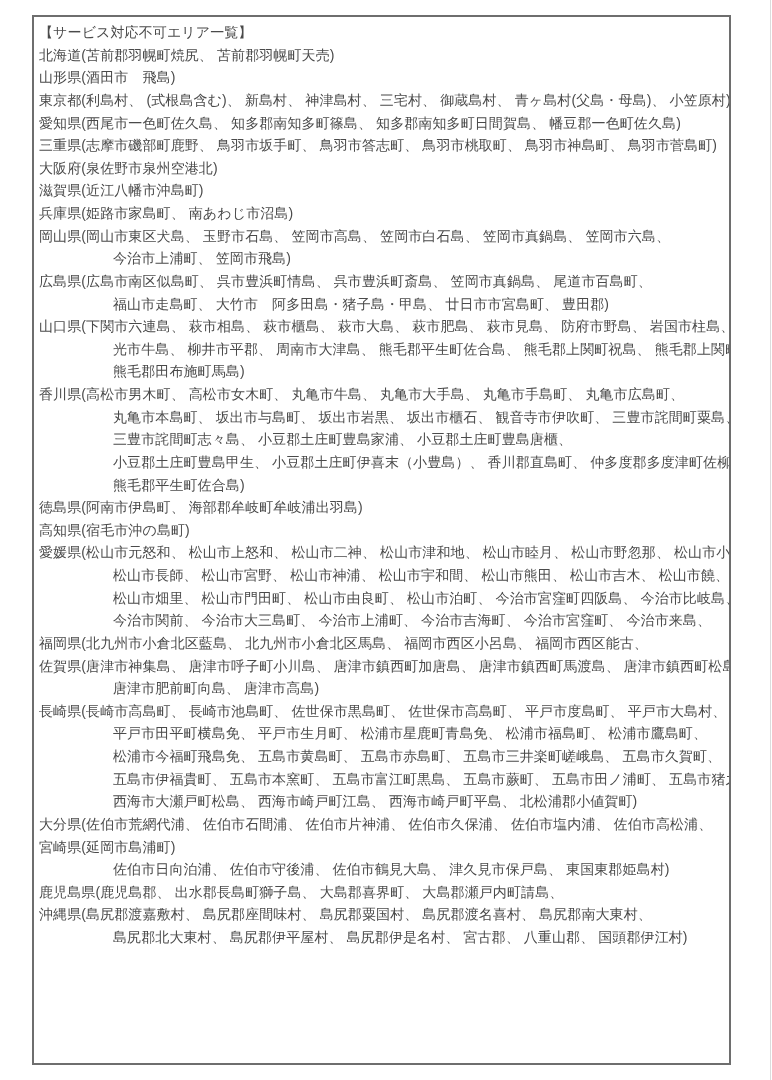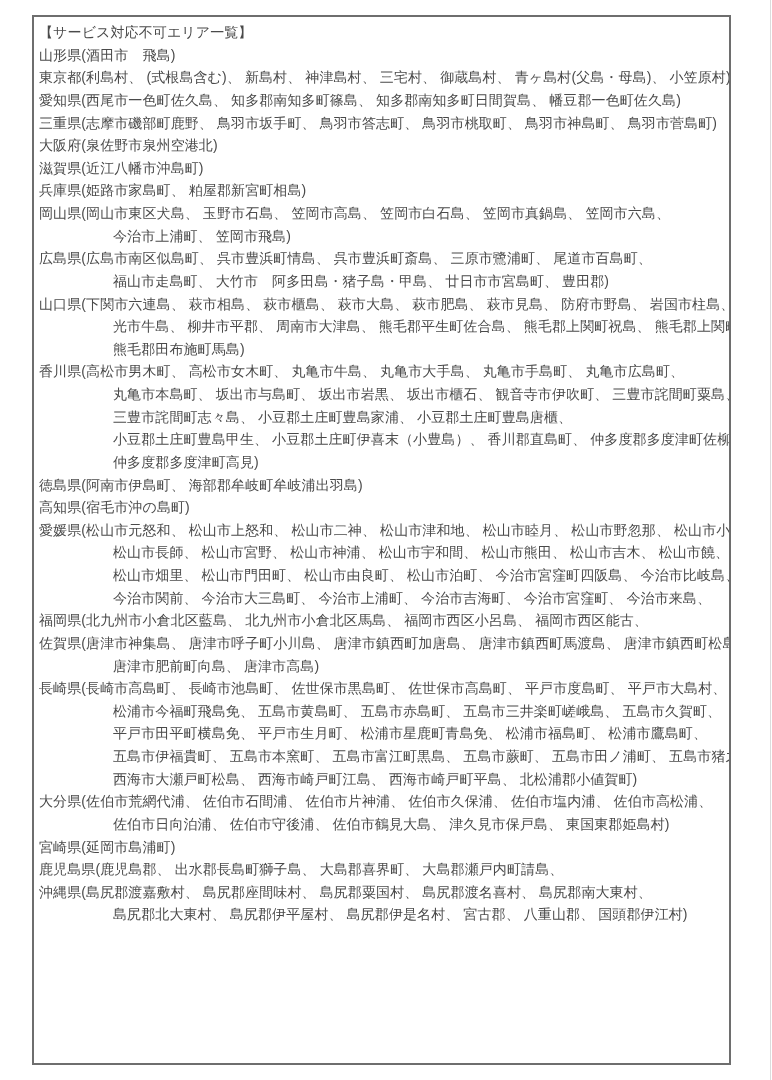--- a/index.html
+++ b/index.html
@@ -50,54 +50,55 @@
     color: #4a4a4a;
   }
 </style>
 </head>
 <body>
 
 <div class="page">
   <div class="area-box">
     <div class="line title">【サービス対応不可エリア一覧】</div>
 
+  <div class="line">北海道(苫前郡羽幌町焼尻、 苫前郡羽幌町天売)</div>
       <div class="line">山形県(酒田市　飛島)</div>
       <div class="line">東京都(利島村、 (式根島含む)、 新島村、 神津島村、 三宅村、 御蔵島村、 青ヶ島村(父島・母島)、 小笠原村)</div>
       <div class="line">愛知県(西尾市一色町佐久島、 知多郡南知多町篠島、 知多郡南知多町日間賀島、 幡豆郡一色町佐久島)</div>
       <div class="line">三重県(志摩市磯部町鹿野、 鳥羽市坂手町、 鳥羽市答志町、 鳥羽市桃取町、 鳥羽市神島町、 鳥羽市菅島町)</div>
       <div class="line">大阪府(泉佐野市泉州空港北)</div>
       <div class="line">滋賀県(近江八幡市沖島町)</div>
-      <div class="line">兵庫県(姫路市家島町、 粕屋郡新宮町相島)</div>
+      <div class="line">兵庫県(姫路市家島町、 南あわじ市沼島)</div>
       <div class="line">岡山県(岡山市東区犬島、 玉野市石島、 笠岡市高島、 笠岡市白石島、 笠岡市真鍋島、 笠岡市六島、</div>
       <div class="line indent">今治市上浦町、 笠岡市飛島)</div>
-      <div class="line">広島県(広島市南区似島町、 呉市豊浜町情島、 呉市豊浜町斎島、 三原市鷺浦町、 尾道市百島町、</div>
+      <div class="line">広島県(広島市南区似島町、 呉市豊浜町情島、 呉市豊浜町斎島、 笠岡市真鍋島、 尾道市百島町、</div>
       <div class="line indent">福山市走島町、 大竹市　阿多田島・猪子島・甲島、 廿日市市宮島町、 豊田郡)</div>
       <div class="line">山口県(下関市六連島、 萩市相島、 萩市櫃島、 萩市大島、 萩市肥島、 萩市見島、 防府市野島、 岩国市柱島、</div>
       <div class="line indent">光市牛島、 柳井市平郡、 周南市大津島、 熊毛郡平生町佐合島、 熊毛郡上関町祝島、 熊毛郡上関町八島</div>
       <div class="line indent">熊毛郡田布施町馬島)</div>
       <div class="line">香川県(高松市男木町、 高松市女木町、 丸亀市牛島、 丸亀市大手島、 丸亀市手島町、 丸亀市広島町、</div>
       <div class="line indent">丸亀市本島町、 坂出市与島町、 坂出市岩黒、 坂出市櫃石、 観音寺市伊吹町、 三豊市詫間町粟島、</div>
       <div class="line indent">三豊市詫間町志々島、 小豆郡土庄町豊島家浦、 小豆郡土庄町豊島唐櫃、</div>
       <div class="line indent">小豆郡土庄町豊島甲生、 小豆郡土庄町伊喜末（小豊島）、 香川郡直島町、 仲多度郡多度津町佐柳、</div>
-      <div class="line indent">仲多度郡多度津町高見)</div>
+      <div class="line indent">熊毛郡平生町佐合島)</div>
       <div class="line">徳島県(阿南市伊島町、 海部郡牟岐町牟岐浦出羽島)</div>
       <div class="line">高知県(宿毛市沖の島町)</div>
       <div class="line">愛媛県(松山市元怒和、 松山市上怒和、 松山市二神、 松山市津和地、 松山市睦月、 松山市野忽那、 松山市小浜</div>
       <div class="line indent">松山市長師、 松山市宮野、 松山市神浦、 松山市宇和間、 松山市熊田、 松山市吉木、 松山市饒、</div>
       <div class="line indent">松山市畑里、 松山市門田町、 松山市由良町、 松山市泊町、 今治市宮窪町四阪島、 今治市比岐島、</div>
       <div class="line indent">今治市関前、 今治市大三島町、 今治市上浦町、 今治市吉海町、 今治市宮窪町、 今治市来島、</div>
       <div class="line">福岡県(北九州市小倉北区藍島、 北九州市小倉北区馬島、 福岡市西区小呂島、 福岡市西区能古、</div>
       <div class="line">佐賀県(唐津市神集島、 唐津市呼子町小川島、 唐津市鎮西町加唐島、 唐津市鎮西町馬渡島、 唐津市鎮西町松島</div>
       <div class="line indent">唐津市肥前町向島、 唐津市高島)</div>
       <div class="line">長崎県(長崎市高島町、 長崎市池島町、 佐世保市黒島町、 佐世保市高島町、 平戸市度島町、 平戸市大島村、</div>
+      <div class="line indent">平戸市田平町横島免、 平戸市生月町、 松浦市星鹿町青島免、 松浦市福島町、 松浦市鷹島町、</div>
       <div class="line indent">松浦市今福町飛島免、 五島市黄島町、 五島市赤島町、 五島市三井楽町嵯峨島、 五島市久賀町、</div>
-      <div class="line indent">平戸市田平町横島免、 平戸市生月町、 松浦市星鹿町青島免、 松浦市福島町、 松浦市鷹島町、</div>
       <div class="line indent">五島市伊福貴町、 五島市本窯町、 五島市富江町黒島、 五島市蕨町、 五島市田ノ浦町、 五島市猪之木町</div>
       <div class="line indent">西海市大瀬戸町松島、 西海市崎戸町江島、 西海市崎戸町平島、 北松浦郡小値賀町)</div>
       <div class="line">大分県(佐伯市荒網代浦、 佐伯市石間浦、 佐伯市片神浦、 佐伯市久保浦、 佐伯市塩内浦、 佐伯市高松浦、</div>
+      <div class="line">宮崎県(延岡市島浦町)</div>
       <div class="line indent">佐伯市日向泊浦、 佐伯市守後浦、 佐伯市鶴見大島、 津久見市保戸島、 東国東郡姫島村)</div>
-      <div class="line">宮崎県(延岡市島浦町)</div>
       <div class="line">鹿児島県(鹿児島郡、 出水郡長島町獅子島、 大島郡喜界町、 大島郡瀬戸内町請島、</div>
       <div class="line">沖縄県(島尻郡渡嘉敷村、 島尻郡座間味村、 島尻郡粟国村、 島尻郡渡名喜村、 島尻郡南大東村、</div>
       <div class="line indent">島尻郡北大東村、 島尻郡伊平屋村、 島尻郡伊是名村、 宮古郡、 八重山郡、 国頭郡伊江村)</div>
     </div>
   <div class="edge-line"></div>
 </div>
 
 </body></html>

